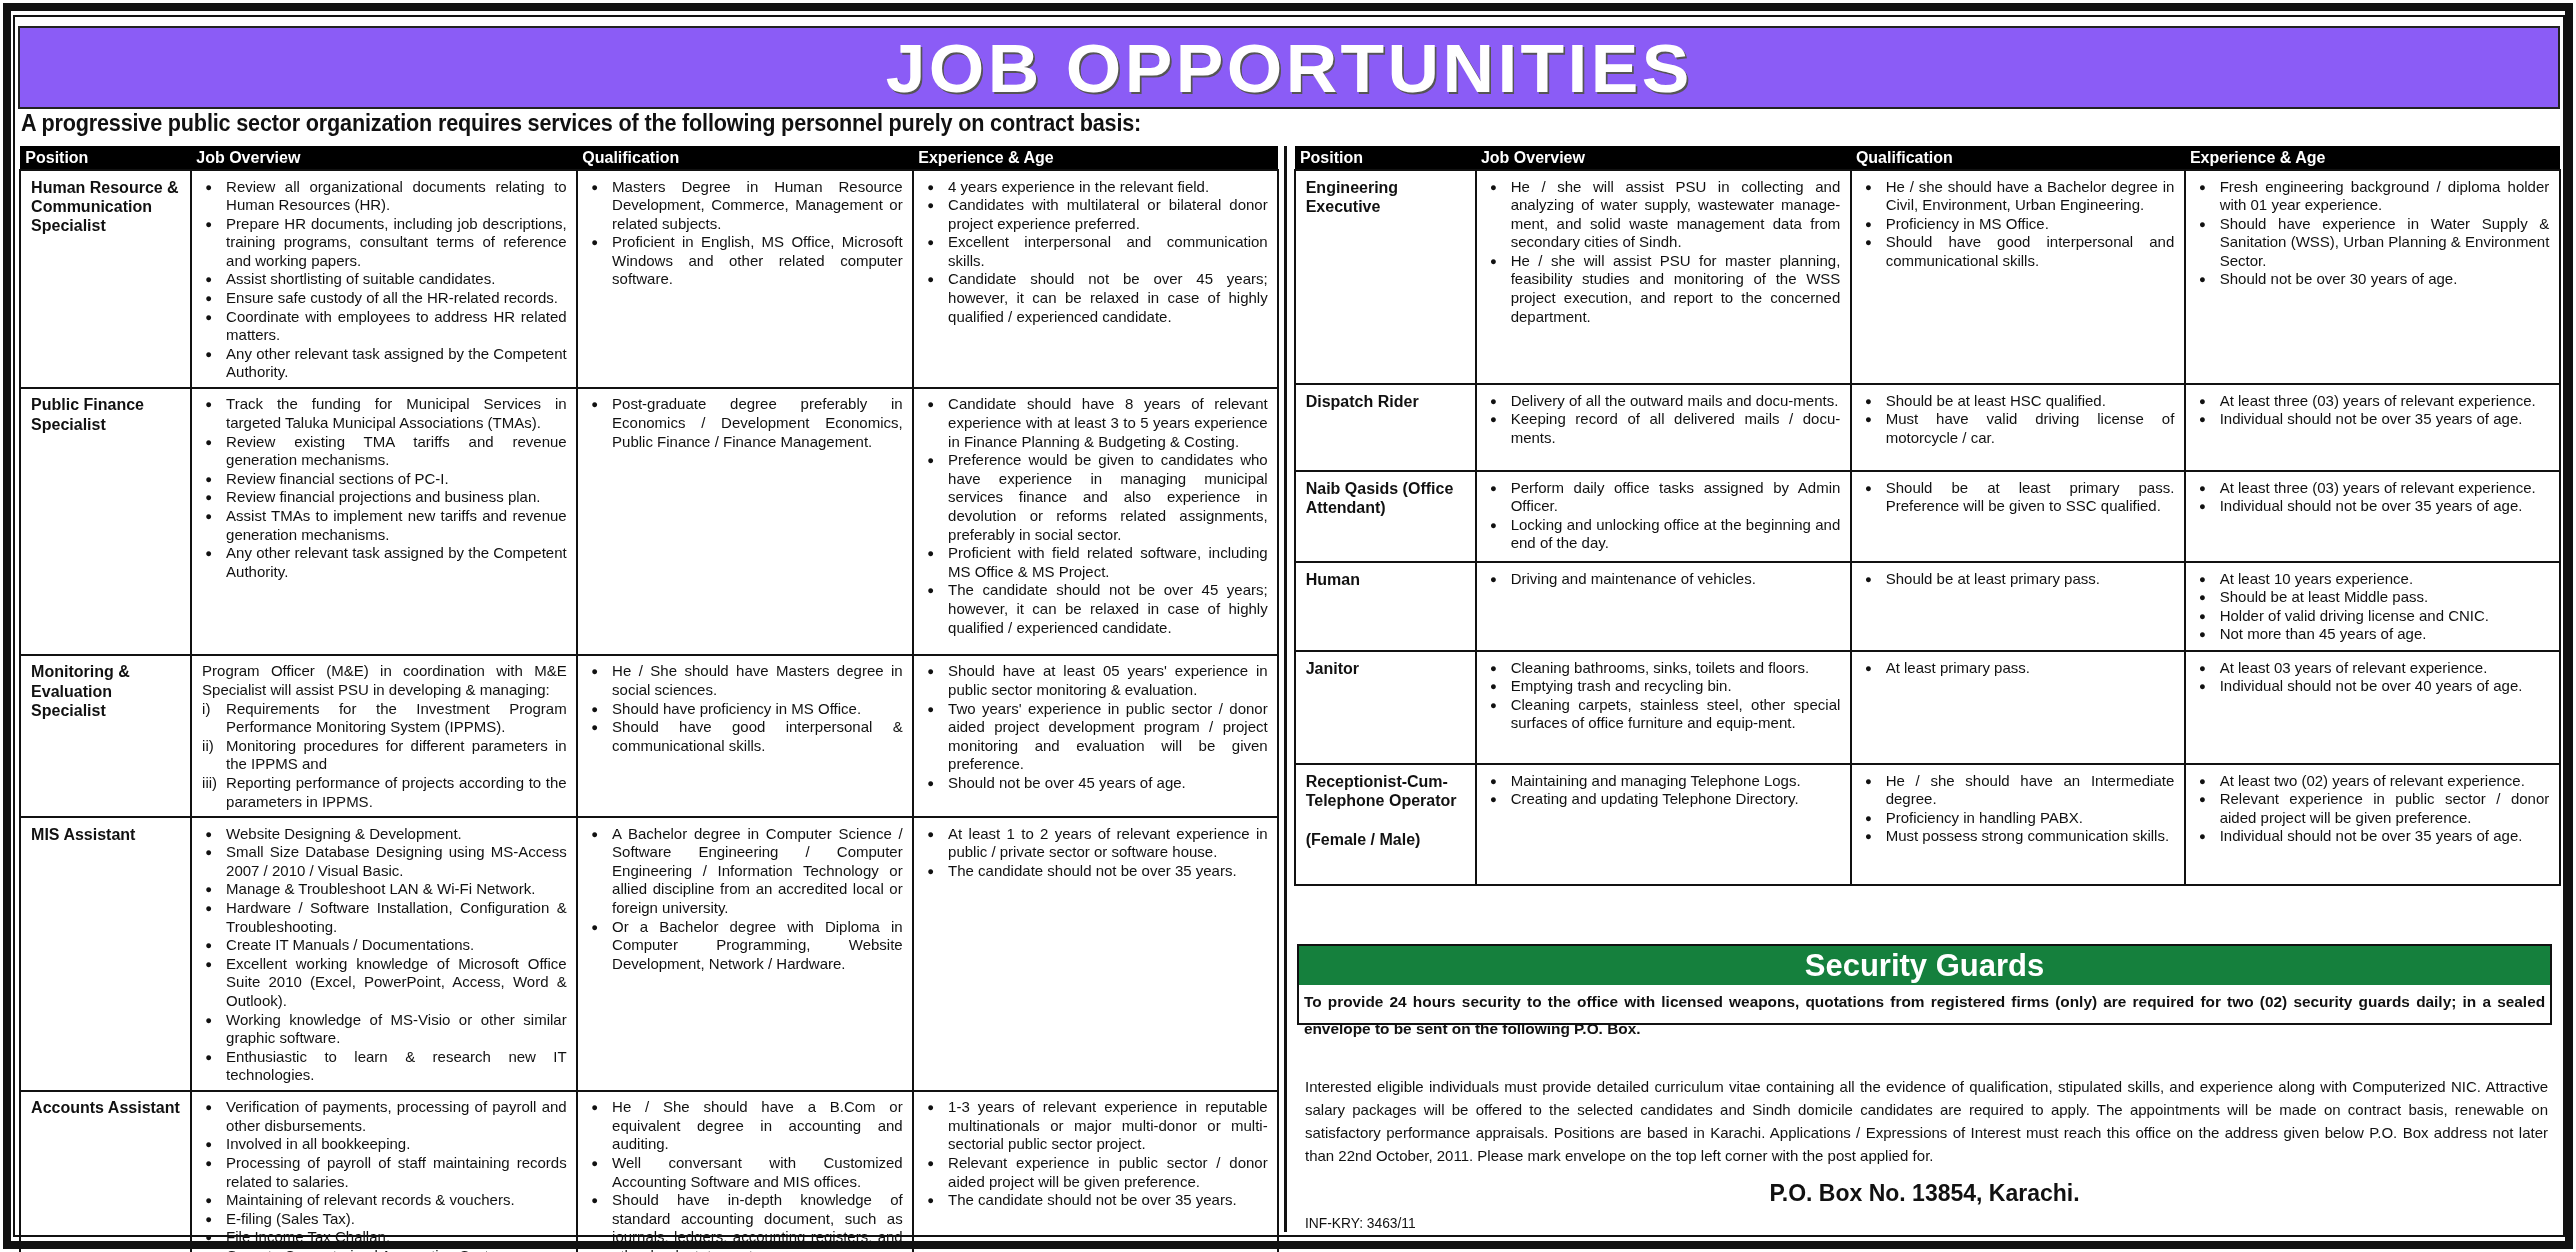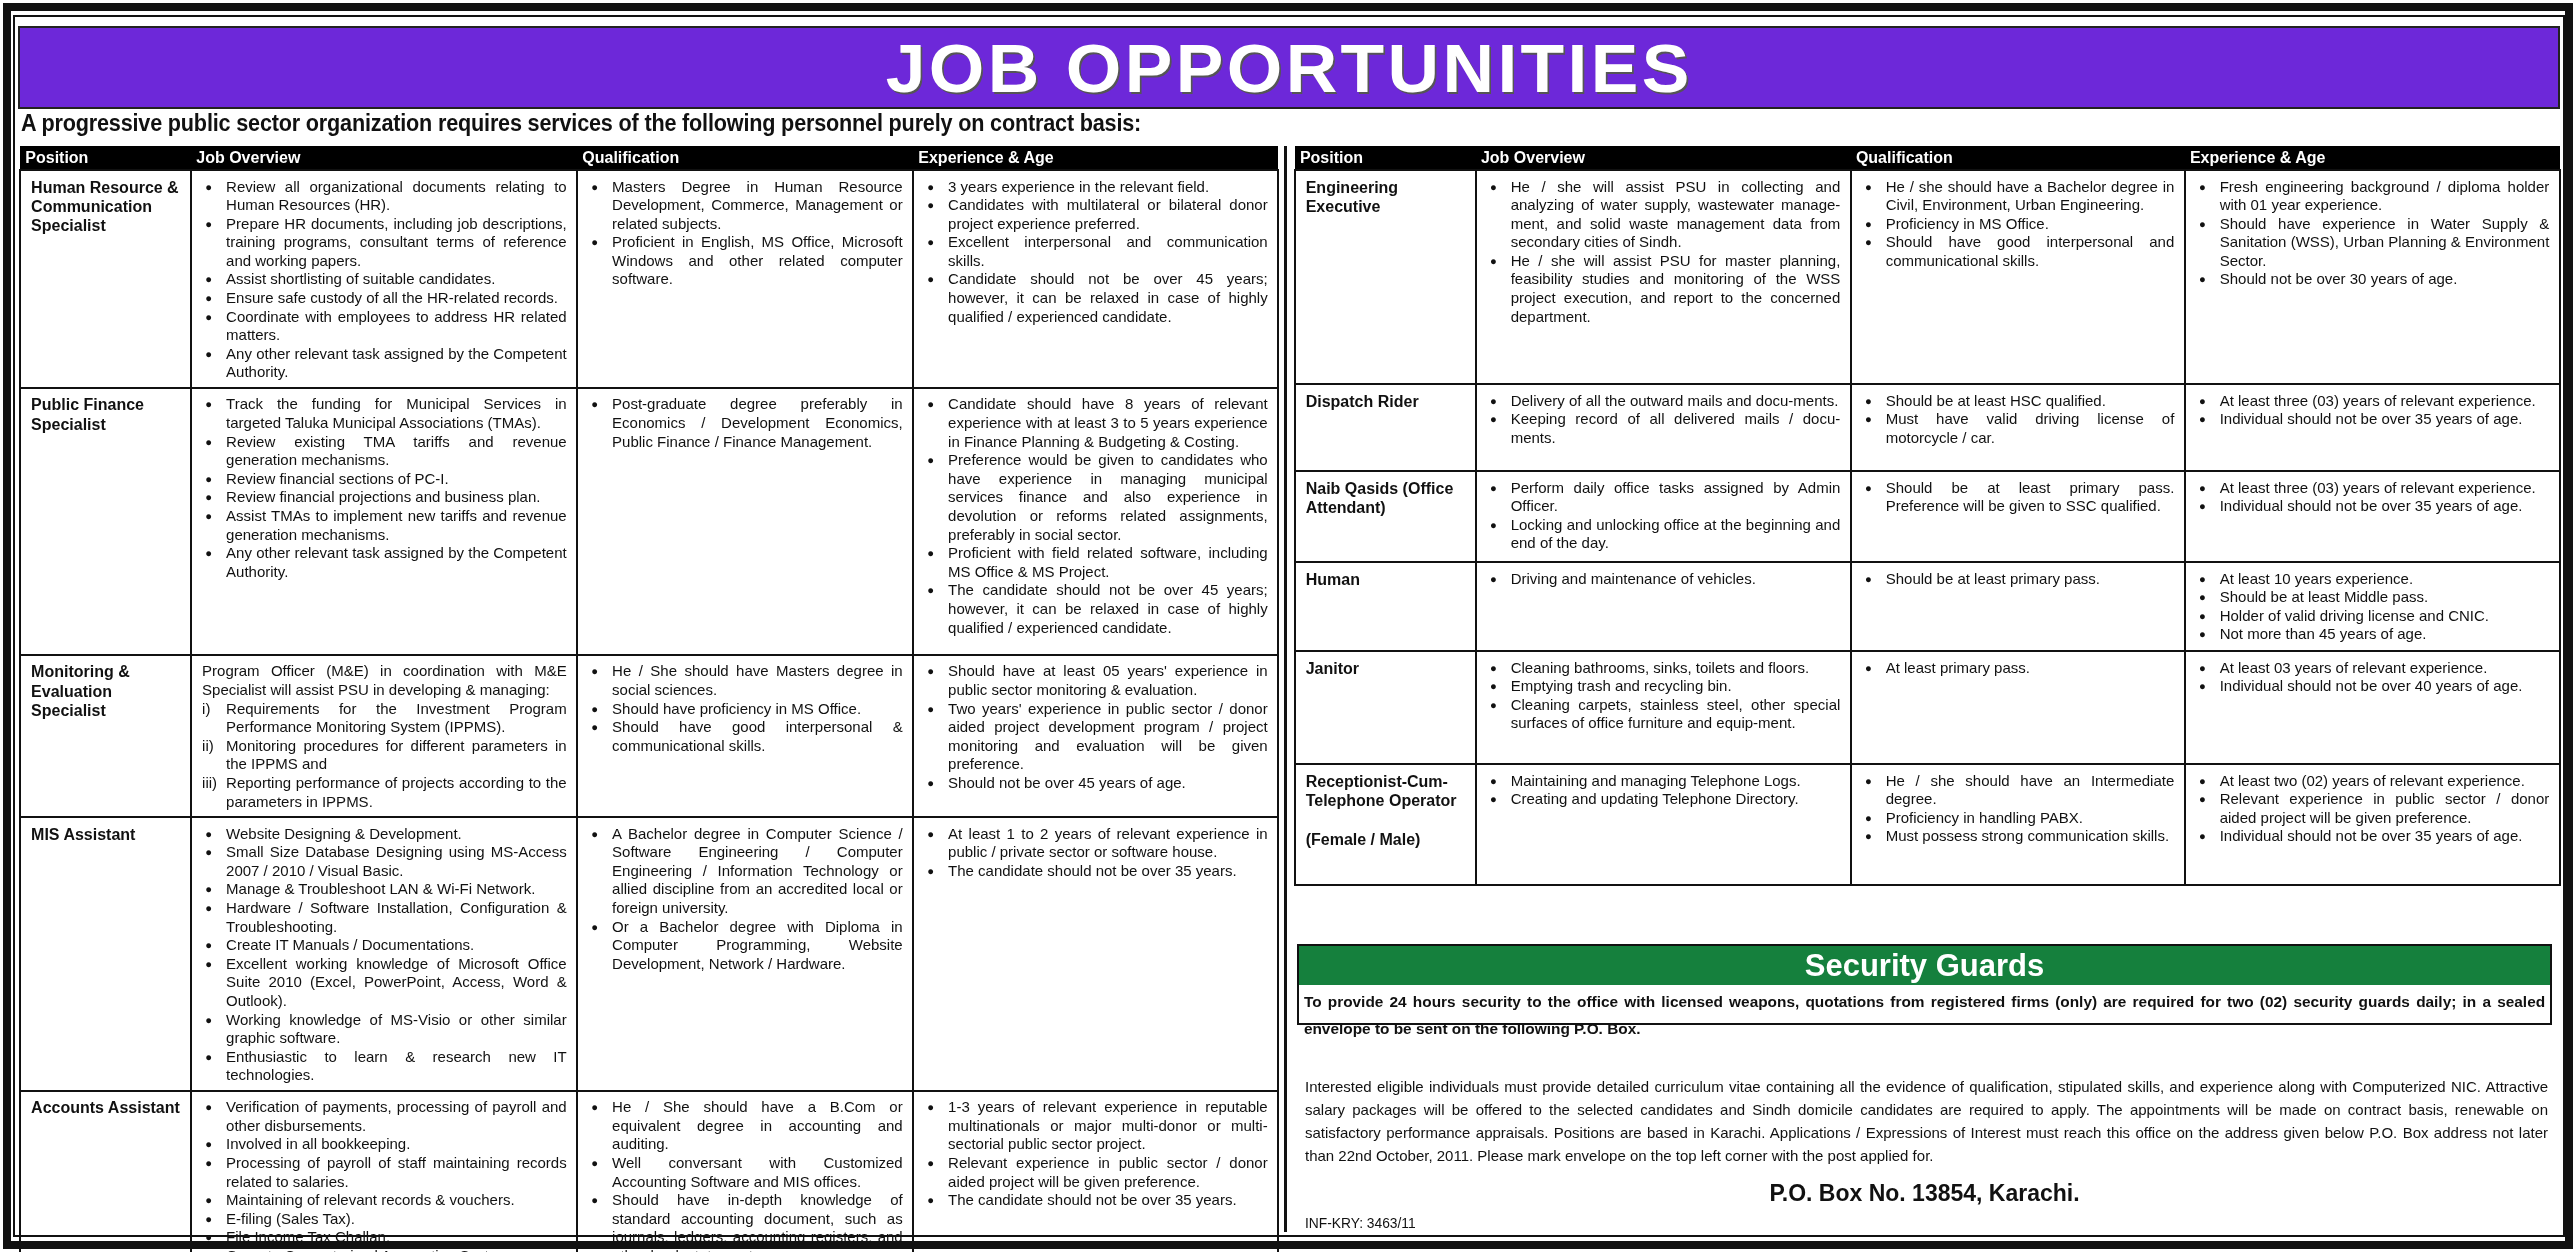--- a/index.html
+++ b/index.html
@@ -2,21 +2,21 @@
 <html style="font-size:13px"><head>
 <meta charset="utf-8">
 <style>
   * { box-sizing: border-box; margin: 0; padding: 0; }
   html, body { width: 2576px; height: 1252px; background: #ffffff; overflow: hidden; }
   body { font-family: "Liberation Sans", "DejaVu Sans", sans-serif; color: #111; position: relative; }
 
   .frame { position: absolute; left: 3.2px; top: 3.2px; width: 2570px; height: 1246px; border: 8px solid #111; }
   .inner-frame { position: absolute; left: 13px; top: 14.6px; width: 2552px; height: 1222px; border: 2.4px solid #111; }
 
-  .banner { position: absolute; left: 18px; top: 26px; width: 2542px; height: 83px; background: #6d28d9; border: 2.4px solid #222; display: flex; align-items: center; justify-content: center; }
+  .banner { position: absolute; left: 18px; top: 26px; width: 2542px; height: 83px; background: #8b5cf6; border: 2.4px solid #222; display: flex; align-items: center; justify-content: center; }
   .banner-title { color: #fff; font-weight: 900; font-size: 68px; letter-spacing: 3.2px; font-family: "Liberation Sans", sans-serif; text-shadow: 1.6px 1.6px 0 #555; transform: scaleX(1.05); }
 
   .subtitle { position: absolute; left: 21px; top: 110px; font-weight: 700; font-size: 23.5px; letter-spacing: -0.2px; transform: scaleX(0.92); transform-origin: left center; white-space: nowrap; }
 
   .table { position: absolute; border-collapse: collapse; table-layout: fixed; }
   .table th { background: #000; color: #fff; font-weight: 700; font-size: 16px; height: 24px; text-align: left; padding: 0 4.9px; }
   .table td { border: 2.4px solid #111; vertical-align: top; font-size: 15px; line-height: 18.6px; padding: 6.5px 9.7px 4.9px 9.7px; }
   .table td.pos { font-weight: 700; font-size: 16px; line-height: 19.4px; padding-left: 9.7px; }
   .table tr td:first-child { border-left: 2.4px solid #111; }
 
@@ -84,21 +84,21 @@
           </ul>
         </td>
         <td>
           <ul class="bul">
             <li>Masters Degree in Human Resource Development, Commerce, Management or related subjects.</li>
             <li>Proficient in English, MS Office, Microsoft Windows and other related computer software.</li>
           </ul>
         </td>
         <td>
           <ul class="bul">
-            <li>3 years experience in the relevant field.</li>
+            <li>4 years experience in the relevant field.</li>
             <li>Candidates with multilateral or bilateral donor project experience preferred.</li>
             <li>Excellent interpersonal and communication skills.</li>
             <li>Candidate should not be over 45 years; however, it can be relaxed in case of highly qualified / experienced candidate.</li>
           </ul>
         </td>
       </tr>
       <tr style="height: 267px;">
         <td class="pos">
           <div>Public Finance Specialist</div>
         </td>

